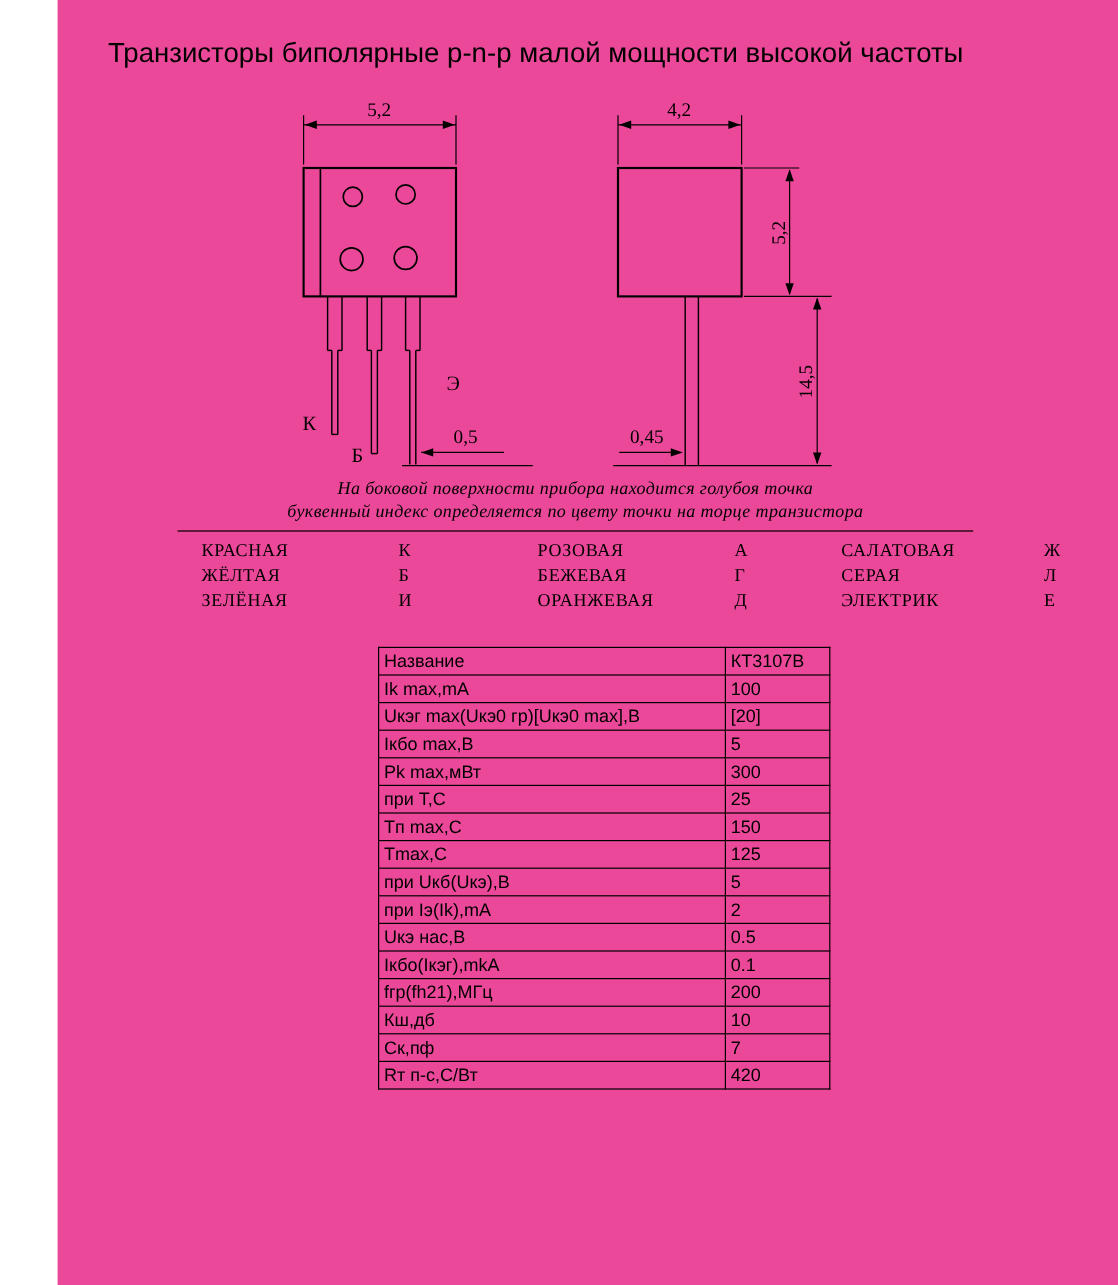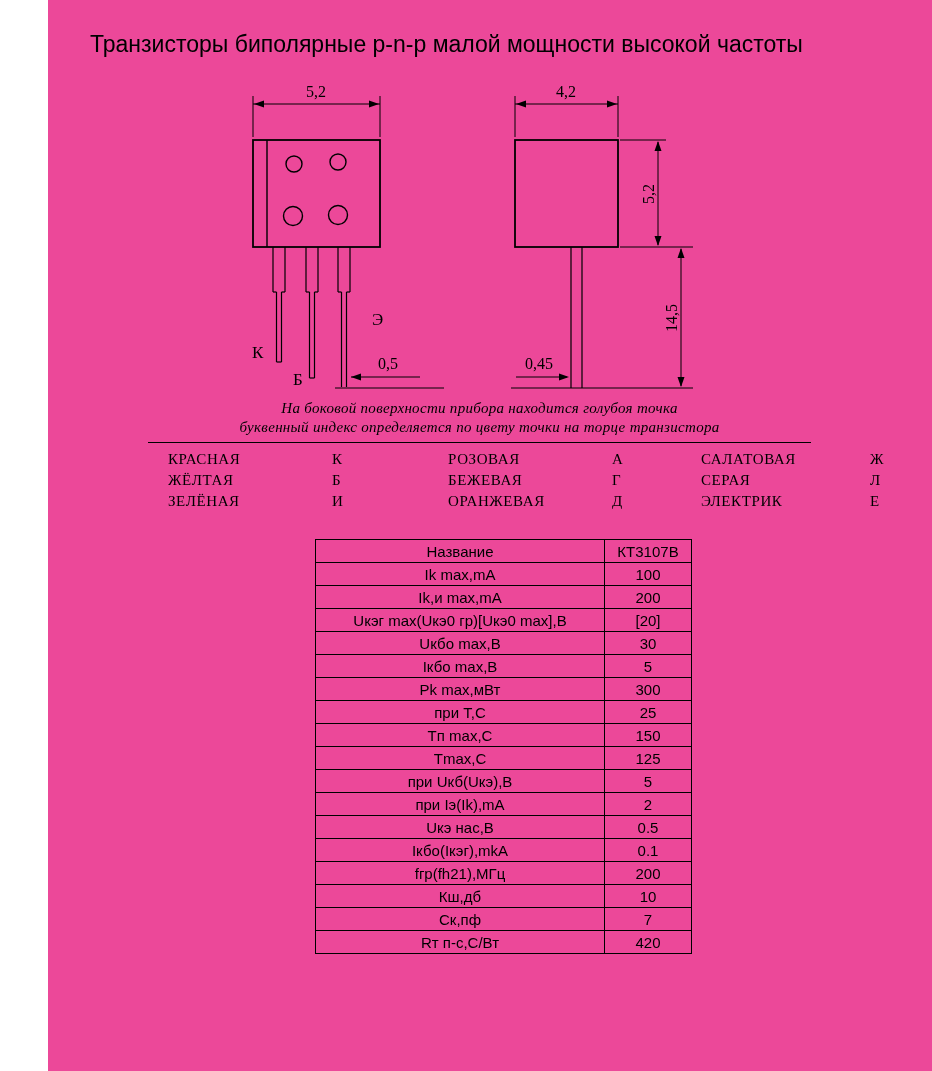--- a/index.html
+++ b/index.html
@@ -30,21 +30,21 @@
     grid-template-columns:125px 77px 125px 50px 130px 36px 77px 60px;
     height:21px; align-items:center;gap:39px;
   }
   .param-table {
     position:absolute; left:267px; top:539px;
     border-collapse:collapse;
     font-family:"Liberation Sans", sans-serif; font-size:15px;
   }
   .param-table td {
     border:1px solid #000; height:23px; padding:0 4px;
-    white-space:nowrap; vertical-align:middle;text-align:center;
+    white-space:nowrap; vertical-align:middle;
   }
   .param-table td.name  { width:289px; }
   .param-table td.value { width:87px; }
 </style>
 </head>
 <body>
 
 <div class="page">
 
   <div class="title">Транзисторы биполярные p-n-p малой мощности высокой частоты</div>
@@ -175,32 +175,24 @@
     <tbody>
         <tr>
           <td class="name">Название</td>
           <td class="value">КТ3107В</td>
         </tr>
         <tr>
           <td class="name">Ik max,mA</td>
           <td class="value">100</td>
         </tr>
         <tr>
-          <td class="name">Ik,и max,mA</td>
-          <td class="value">200</td>
-        </tr>
-        <tr>
           <td class="name">Uкэг max(Uкэ0 гр)[Uкэ0 max],B</td>
           <td class="value">[20]</td>
         </tr>
         <tr>
-          <td class="name">Uкбо max,B</td>
-          <td class="value">30</td>
-        </tr>
-        <tr>
           <td class="name">Iкбо max,B</td>
           <td class="value">5</td>
         </tr>
         <tr>
           <td class="name">Pk max,мВт</td>
           <td class="value">300</td>
         </tr>
         <tr>
           <td class="name">при T,C</td>
           <td class="value">25</td>

